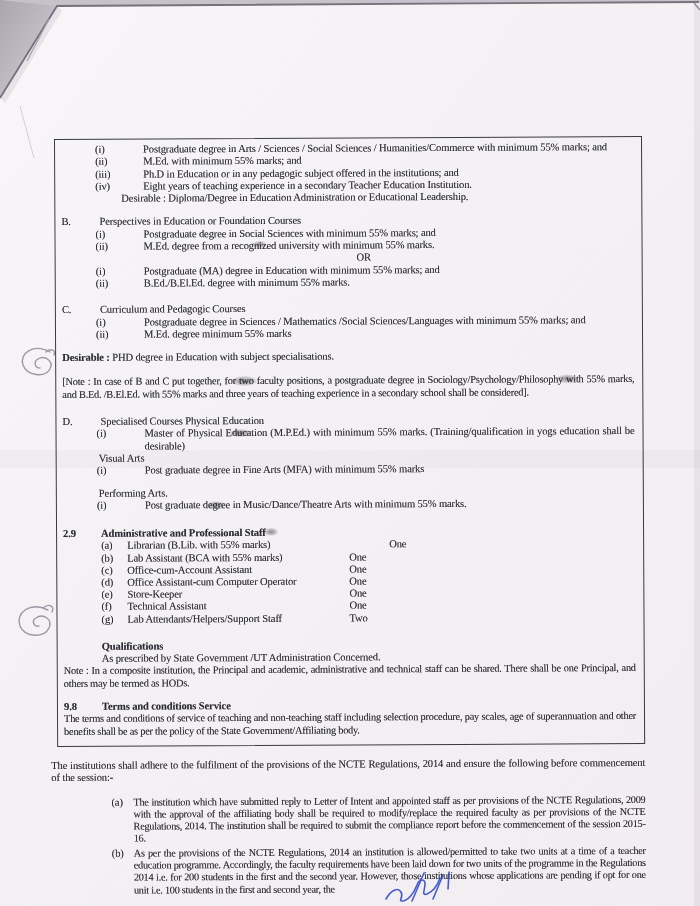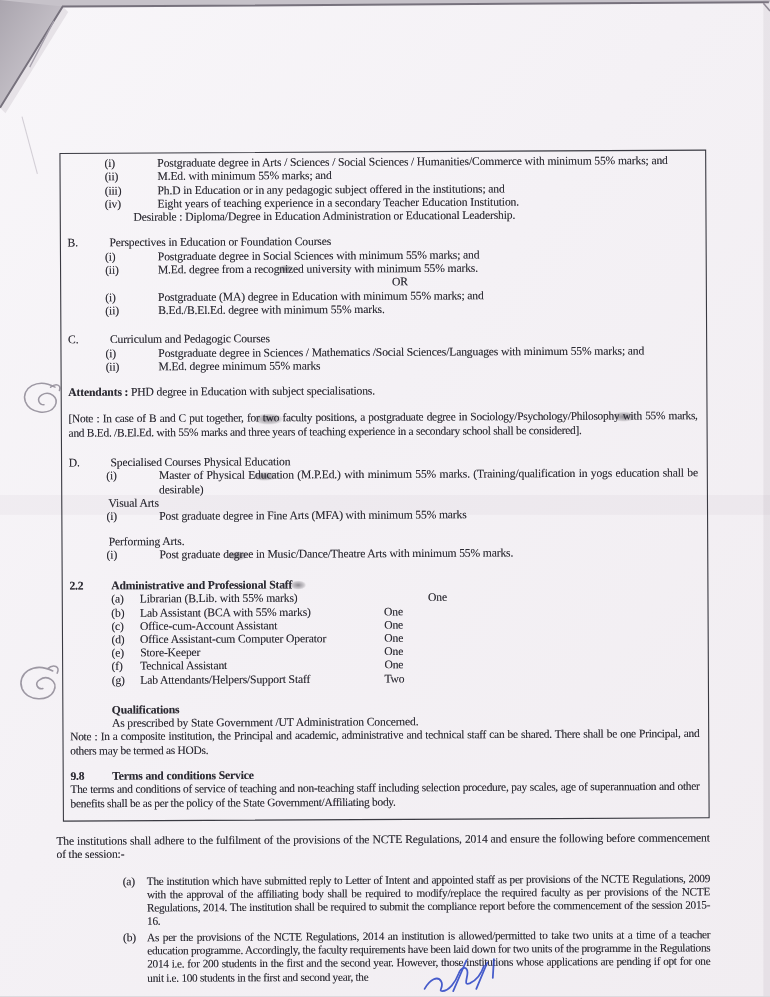--- a/index.html
+++ b/index.html
@@ -148,21 +148,21 @@
       <div class="row">
         <span class="num">(i)</span>
         <span class="itext">Postgraduate degree in Sciences / Mathematics /Social Sciences/Languages with minimum 55% marks; and</span>
       </div>
       <div class="row">
         <span class="num">(ii)</span>
         <span class="itext">M.Ed. degree minimum 55% marks</span>
       </div>
 
       <div class="mt11" style="margin-left:2px;">
-        <span class="bold">Attendants :</span><span> PHD degree in Education with subject specialisations.</span>
+        <span class="bold">Desirable :</span><span> PHD degree in Education with subject specialisations.</span>
       </div>
 
       <div class="wide mt12">[Note :   In case of B and C put together, for two faculty positions, a postgraduate degree in Sociology/Psychology/Philosophy with 55% marks, and B.Ed. /B.El.Ed. with 55% marks and three years of teaching experience in a secondary school shall be considered].</div>
 
       <div class="row mt15">
         <span class="lead">D.</span>
         <span class="title">Specialised Courses Physical Education</span>
       </div>
       <div class="row">
         <span class="num">(i)</span>
@@ -173,21 +173,21 @@
         <span class="num">(i)</span>
         <span class="itext">Post graduate degree in Fine Arts (MFA) with minimum 55% marks</span>
       </div>
       <div class="mt10" style="margin-left:38px;">Performing Arts.</div>
       <div class="row">
         <span class="num">(i)</span>
         <span class="itext">Post graduate degree in Music/Dance/Theatre Arts with minimum 55% marks.</span>
       </div>
 
       <div class="row mt16 bold">
-        <span class="lead">2.2</span>
+        <span class="lead">2.9</span>
         <span class="title">Administrative and Professional Staff</span>
       </div>
       <div class="staff-row offset">
         <span class="letter">(a)</span>
         <span class="role">Librarian (B.Lib. with 55% marks)</span>
         <span class="count">One</span>
       </div>
       <div class="staff-row">
         <span class="letter">(b)</span>
         <span class="role">Lab Assistant (BCA with 55% marks)</span>

